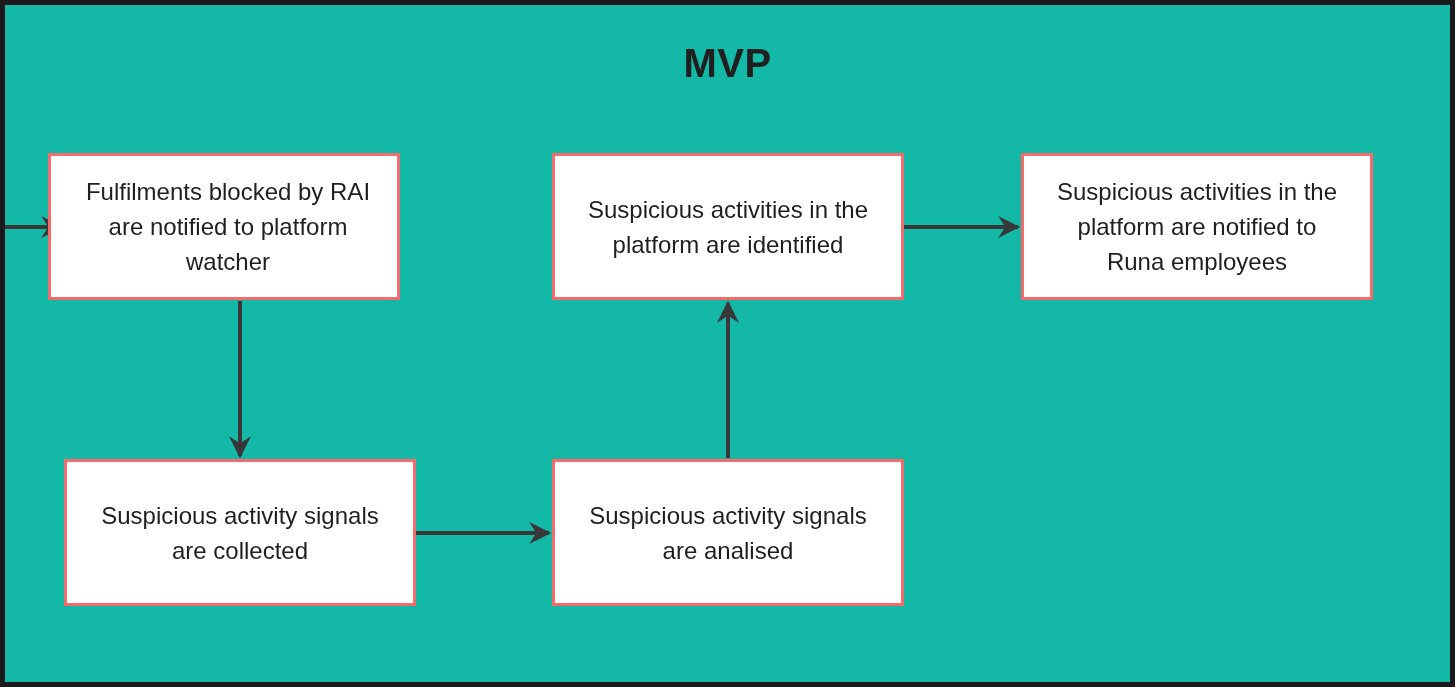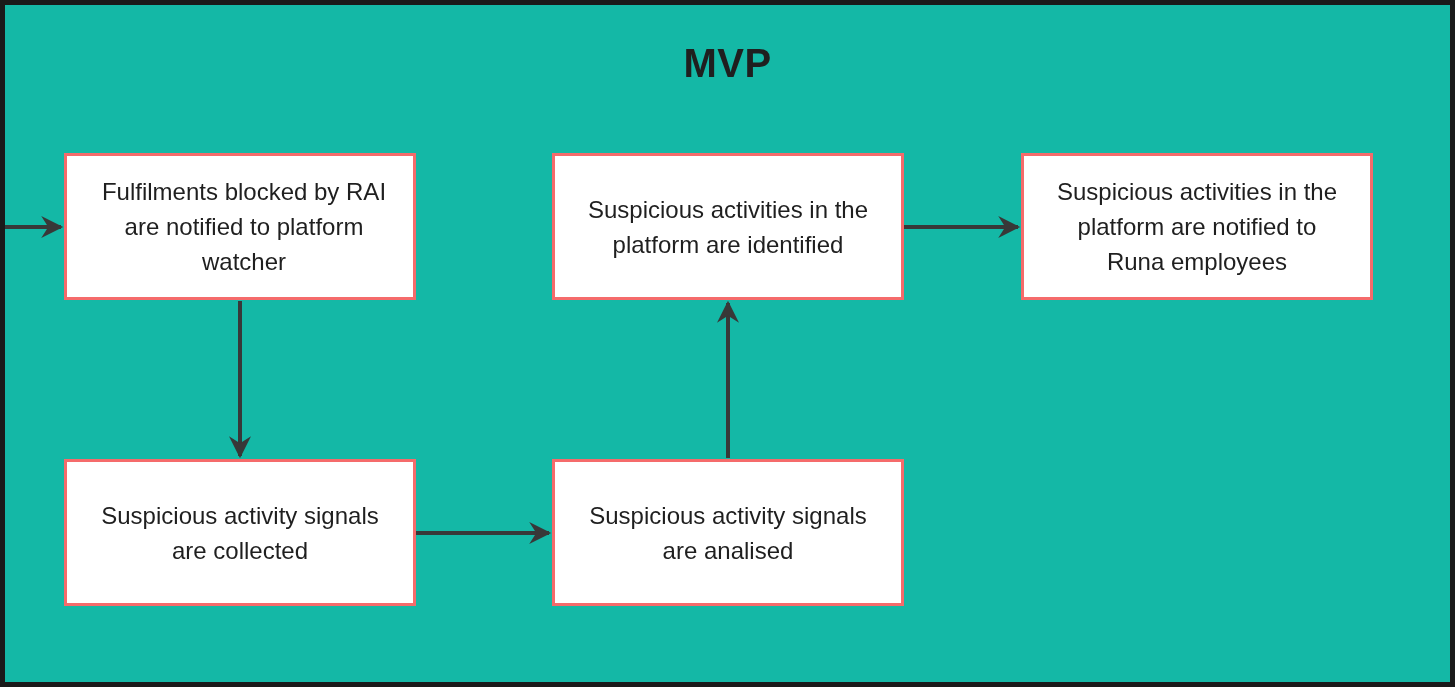--- a/index.html
+++ b/index.html
@@ -46,21 +46,21 @@
     align-items: center;
     justify-content: center;
     text-align: center;
     font-size: 24px;
     line-height: 35px;
     color: #1F1F1F;
     white-space: pre-line;
     padding: 0 8px;
     z-index: 2;
   }
-  .node-a { left: 64px;   top: 153px; padding-left: 16px; }
+  .node-a { left: 48px;   top: 153px; padding-left: 16px; }
   .node-d { left: 552px;  top: 153px; }
   .node-e { left: 1021px; top: 153px; }
   .node-b { left: 64px;   top: 459px; }
   .node-c { left: 552px;  top: 459px; }
   .edges-layer {
     position: absolute;
     inset: 0;
     z-index: 1;
   }
 </style>

